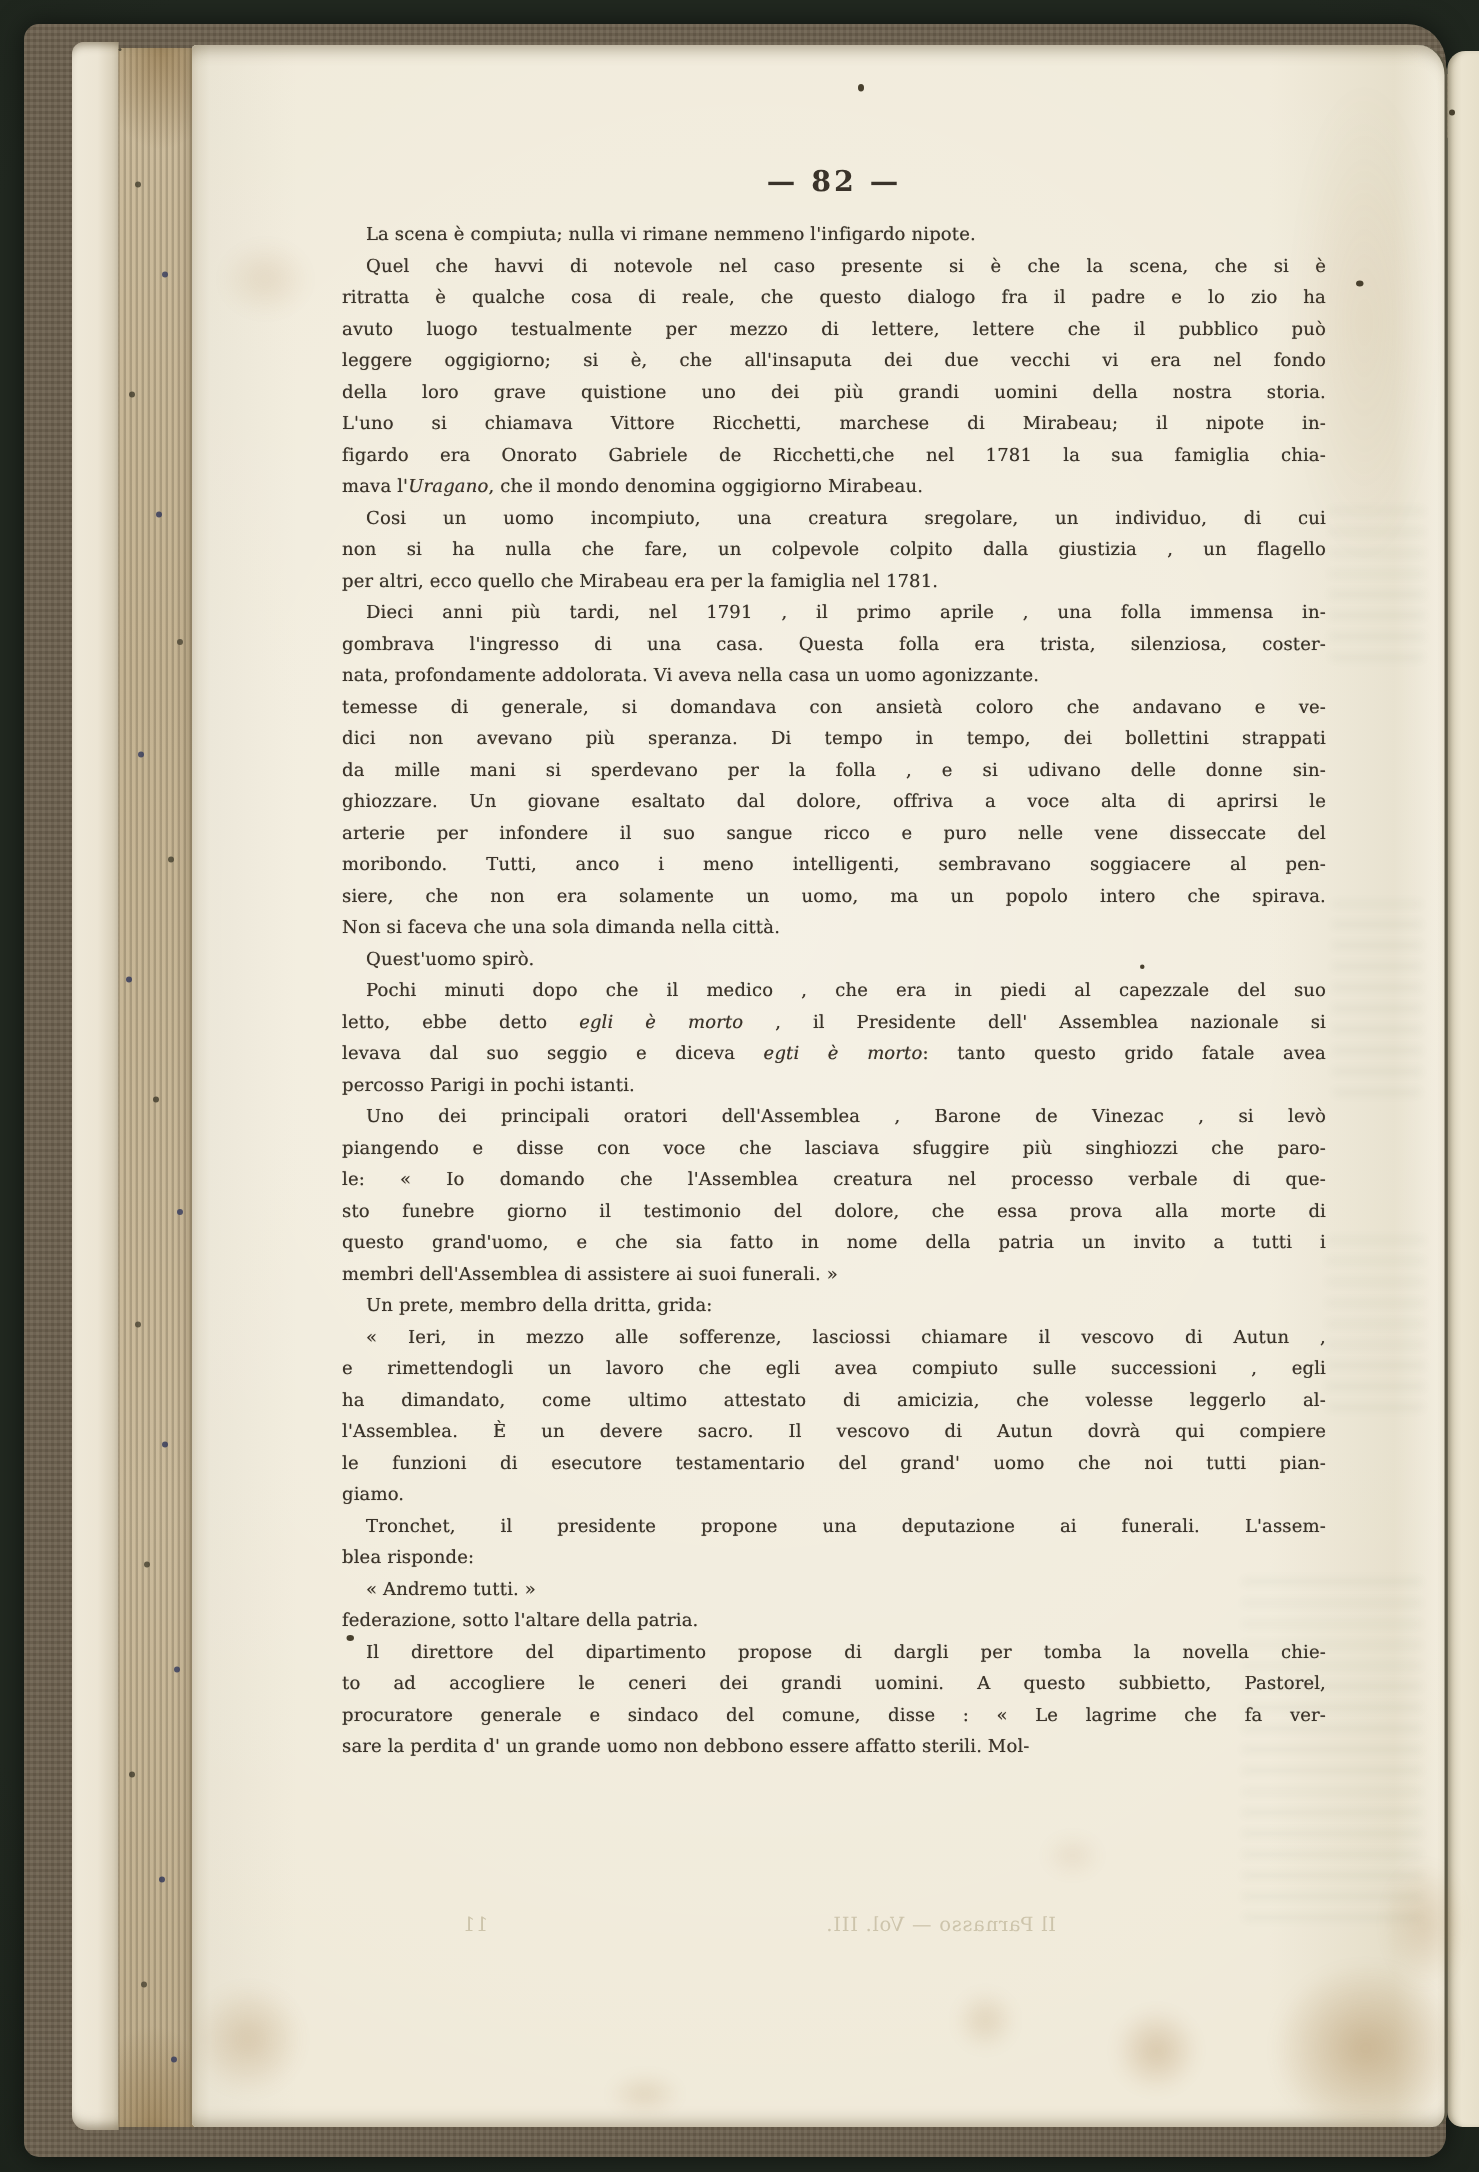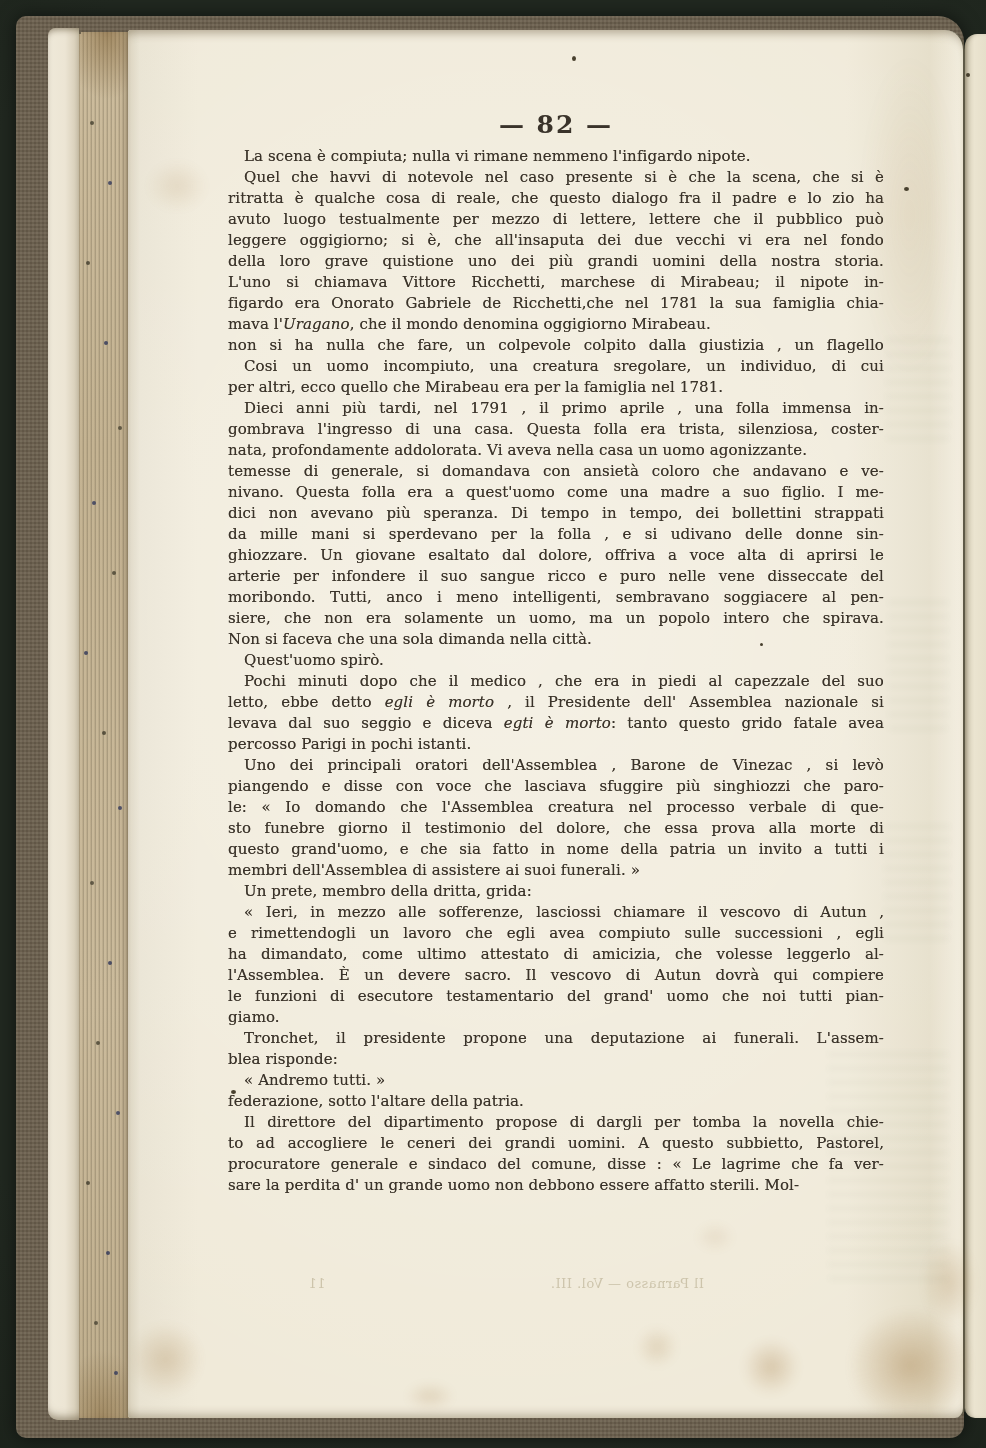--- a/index.html
+++ b/index.html
@@ -62,25 +62,25 @@
   }
   
   .next-page{
     left:965px;top:34px;width:21px;height:1384px;border-radius:12px 0 0 10px;
     background:linear-gradient(to right,#d5cdb6,#ebe4d0 45%,#e6dfca);
     box-shadow:inset 4px 0 5px -3px rgba(80,70,45,.6);
   }
   
   .page-number{
     left:228px;top:110px;width:656px;height:26px;text-align:center;
-    font-size:25px;font-weight:bold;letter-spacing:2px;color:var(--ink);
+    font-size:19px;font-weight:bold;letter-spacing:2px;color:var(--ink);
   }
   .text-block{left:228px;top:146px;width:656px;color:var(--ink);}
   .line{
-    height:21px;line-height:21px;font-size:15px;overflow:hidden;
+    height:21px;line-height:21px;font-size:12px;overflow:hidden;
     text-align:justify;text-align-last:justify;letter-spacing:.1px;
     text-shadow:0 0 .5px rgba(45,35,22,.6);
   }
   .line.first{padding-left:16px;}
   .line.last{text-align-last:left;}
   
   .ghost-footer{
     left:308px;top:1276px;width:396px;display:flex;justify-content:space-between;
     transform:scaleX(-1);font-size:13px;color:#93865f;opacity:.38;letter-spacing:.5px;
   }
@@ -120,32 +120,31 @@
       <div class="line first">Quel che havvi di notevole nel caso presente si è che la scena, che si è</div>
       <div class="line">ritratta è qualche cosa di reale, che questo dialogo fra il padre e lo zio ha</div>
       <div class="line">avuto luogo testualmente per mezzo di lettere, lettere che il pubblico può</div>
       <div class="line">leggere oggigiorno; si è, che all'insaputa dei due vecchi vi era nel fondo</div>
       <div class="line">della loro grave quistione uno dei più grandi uomini della nostra storia.</div>
       <div class="line">L'uno si chiamava Vittore Ricchetti, marchese di Mirabeau; il nipote in-</div>
       <div class="line">figardo era Onorato Gabriele de Ricchetti,che nel 1781 la sua famiglia chia-</div>
       <div class="line last">mava l'<i>Uragano</i>, che il mondo denomina oggigiorno Mirabeau.</div>
     </div>
     <div>
+      <div class="line first">Cosi un uomo incompiuto, una creatura sregolare, un individuo, di cui</div>
       <div class="line">non si ha nulla che fare, un colpevole colpito dalla giustizia , un flagello</div>
-      <div class="line first">Cosi un uomo incompiuto, una creatura sregolare, un individuo, di cui</div>
       <div class="line last">per altri, ecco quello che Mirabeau era per la famiglia nel 1781.</div>
     </div>
     <div>
       <div class="line first">Dieci anni più tardi, nel 1791 , il primo aprile , una folla immensa in-</div>
       <div class="line">gombrava l'ingresso di una casa. Questa folla era trista, silenziosa, coster-</div>
       <div class="line last">nata, profondamente addolorata. Vi aveva nella casa un uomo agonizzante.</div>
     </div>
     <div>
       <div class="line">temesse di generale, si domandava con ansietà coloro che andavano e ve-</div>
-      <div class="line">nivano. Questa folla era a quest'uomo come una madre a suo figlio. I me-</div>
       <div class="line">dici non avevano più speranza. Di tempo in tempo, dei bollettini strappati</div>
       <div class="line">da mille mani si sperdevano per la folla , e si udivano delle donne sin-</div>
       <div class="line">ghiozzare. Un giovane esaltato dal dolore, offriva a voce alta di aprirsi le</div>
       <div class="line">arterie per infondere il suo sangue ricco e puro nelle vene disseccate del</div>
       <div class="line">moribondo. Tutti, anco i meno intelligenti, sembravano soggiacere al pen-</div>
       <div class="line">siere, che non era solamente un uomo, ma un popolo intero che spirava.</div>
       <div class="line last">Non si faceva che una sola dimanda nella città.</div>
     </div>
     <div>
       <div class="line first last">Quest'uomo spirò.</div>

